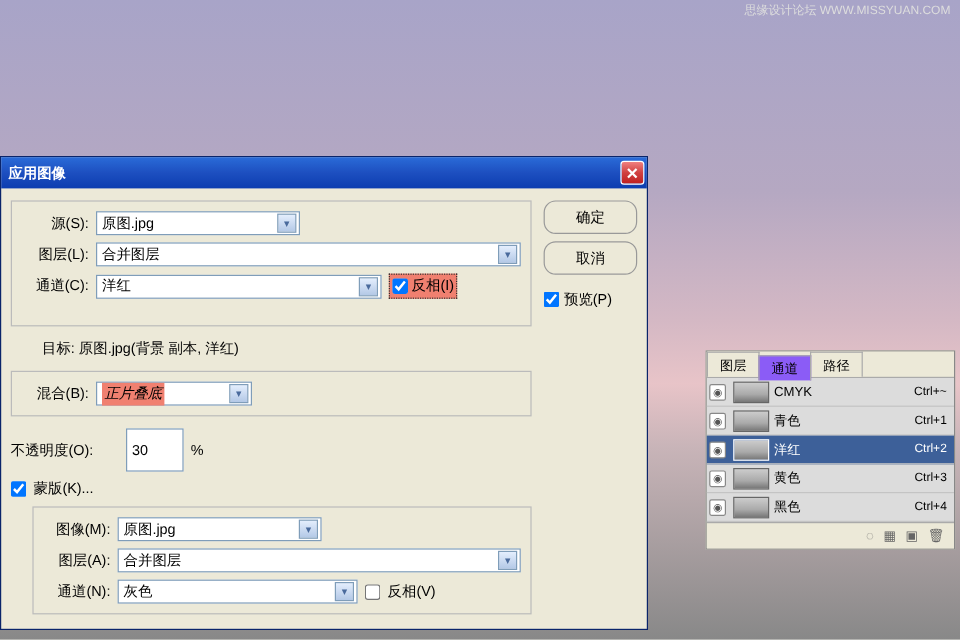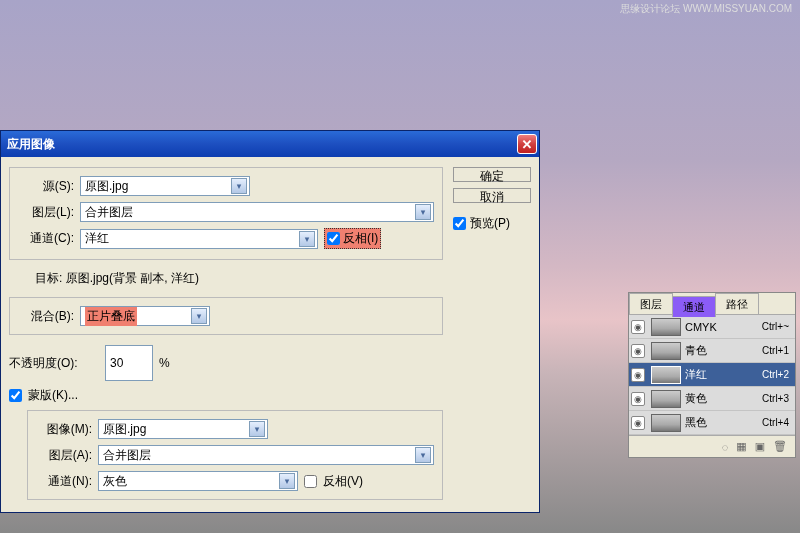--- a/index.html
+++ b/index.html
@@ -6,37 +6,37 @@
 body { width: 800px; height: 533px; position: relative; overflow: hidden; background: linear-gradient(to bottom, #a8a4c8 0%, #b5a8c2 30%, #d4b8c4 50%, #e8c4c8 60%, #c8b4b8 70%, #888888 100%); }
 .watermark { position: absolute; top: 2px; right: 8px; color: #ddd; font-size: 10px; z-index: 1; }
 
 .dialog { position: absolute; left: 0; top: 130px; width: 540px; background: #ece9d8; border: 1px solid #0a246a; z-index: 10; font-size: 12px; }
 .titlebar { height: 26px; background: linear-gradient(to bottom, #2a6bd8 0%, #1d4fc0 50%, #0c3db0 100%); display: flex; align-items: center; padding: 0 2px 0 6px; }
 .titlebar-text { color: #fff; font-weight: bold; font-size: 12px; flex: 1; }
 .close-btn { width: 20px; height: 20px; background: linear-gradient(to bottom, #f08080 0%, #d04040 50%, #c02020 100%); border: 1px solid #fff; border-radius: 3px; color: #fff; display: flex; align-items: center; justify-content: center; font-weight: bold; font-size: 13px; cursor: pointer; }
 .dialog-body { padding: 10px 8px 12px 8px; display: flex; gap: 10px; }
 .left-col { flex: 1; }
 .right-col { width: 78px; display: flex; flex-direction: column; gap: 6px; }
-.btn { height: 15px; background: #ece9d8; border: 1px solid #999; border-radius: 0; font-size: 12px; cursor: pointer; }
+.btn { height: 28px; background: #ece9d8; border: 1px solid #999; border-radius: 10px; font-size: 12px; cursor: pointer; }
 .check-row { display: flex; align-items: center; gap: 4px; margin-top: 6px; }
 .check-row input { margin: 0; }
 
 .fieldset { border: 1px solid #bbb; padding: 8px 8px 10px 8px; margin-bottom: 10px; position: relative; }
 .fs-label { position: absolute; top: -8px; left: 8px; background: #ece9d8; padding: 0 4px; font-size: 12px; }
 .row { display: flex; align-items: center; margin-bottom: 6px; gap: 6px; }
 .row-label { text-align: right; width: 56px; font-size: 12px; }
 .sel { flex: 1; height: 20px; border: 1px solid #7f9db9; background: #fff; display: flex; align-items: center; justify-content: space-between; padding: 0 2px 0 4px; font-size: 12px; }
 .sel-arrow { width: 16px; height: 16px; background: linear-gradient(to bottom, #e4eefd, #b3c8e6); border: 1px solid #7f9db9; display: flex; align-items: center; justify-content: center; font-size: 9px; color: #4a6a9c; }
 .hl-red { background: #f08070; border: 1px dotted #333; padding: 1px 2px; display: inline-flex; align-items: center; gap: 3px; }
 .target-row { margin: 6px 0 10px 26px; font-size: 12px; }
 .txt-input { width: 48px; height: 36px; border: 1px solid #7f9db9; background: #fff; padding: 0 4px; font-size: 12px; }
 .mask-sub { margin-left: 18px; border: 1px solid #bbb; padding: 8px; }
 .disabled { color: #aaa; }
 
-.panel { position: absolute; right: 4px; top: 292px; width: 168px; background: #ece9d8; border: 1px solid #888; z-index: 9; font-size: 11px; }
+.panel { position: absolute; right: 4px; top: 292px; width: 208px; background: #ece9d8; border: 1px solid #888; z-index: 9; font-size: 11px; }
 .panel-tabs { display: flex; height: 22px; background: #ece9d8; border-bottom: 1px solid #aaa; }
 .tab { padding: 3px 10px; border: 1px solid #aaa; border-bottom: none; background: #ece9d8; margin-right: -1px; font-size: 11px; cursor: pointer; }
 .tab.active { background: #8b5cf6; position: relative; top: 3px; }
 .ch-list { background: #dcdcdc; }
 .ch-row { display: flex; align-items: center; height: 24px; border-bottom: 1px solid #c4c4c4; padding: 0 6px 0 2px; gap: 4px; cursor: pointer; }
 .ch-row.sel-row { background: #3d6099; color: #fff; }
 .eye { width: 14px; height: 14px; border: 1px solid #888; background: #fff; border-radius: 2px; margin-right: 2px; display: flex; align-items: center; justify-content: center; }
 .eye::after { content: "◉"; font-size: 9px; color: #555; }
 .thumb { width: 30px; height: 18px; background: linear-gradient(to bottom, #ccc 0%, #aaa 60%, #777 100%); border: 1px solid #666; }
 .sel-row .thumb { border-color: #fff; }
@@ -65,21 +65,21 @@
             <span class="sel-arrow">▾</span>
           </div>
         </div>
         <div class="row">
           <div class="row-label">图层(L):</div>
           <div class="sel">
             <span>合并图层</span>
             <span class="sel-arrow">▾</span>
           </div>
         </div>
-        <div class="row" style="margin-bottom:0;">
+        <div class="row" style="margin-bottom:12px;">
           <div class="row-label">通道(C):</div>
           <div class="sel" style="flex:0 0 238px;">
             <span>洋红</span>
             <span class="sel-arrow">▾</span>
           </div>
           <span class="hl-red">
             <input type="checkbox" checked="" style="">
             <span>反相(I)</span>
           </span>
         </div>
@@ -87,21 +87,21 @@
 
       <div class="target-row">
         <span>目标:</span>
         <span>原图.jpg(背景 副本, 洋红)</span>
       </div>
 
       <div class="fieldset" style="padding:8px;">
         <div class="row" style="margin-bottom:0;">
           <div class="fs-label" style="position:static;background:none;padding:0;width:56px;text-align:right;">混合(B):</div>
           <div class="sel" style="max-width:130px;">
-            <span class="hl-red" style="border:none;padding:1px 2px;">正片叠底</span>
+            <span class="hl-red" style="border:none;padding:1px 2px;font-style:italic;">正片叠底</span>
             <span class="sel-arrow">▾</span>
           </div>
         </div>
       </div>
 
       <div class="row">
         <span style="width:90px;">不透明度(O):</span>
         <input class="txt-input" value="30" style="">
         <span>%</span>
       </div>

